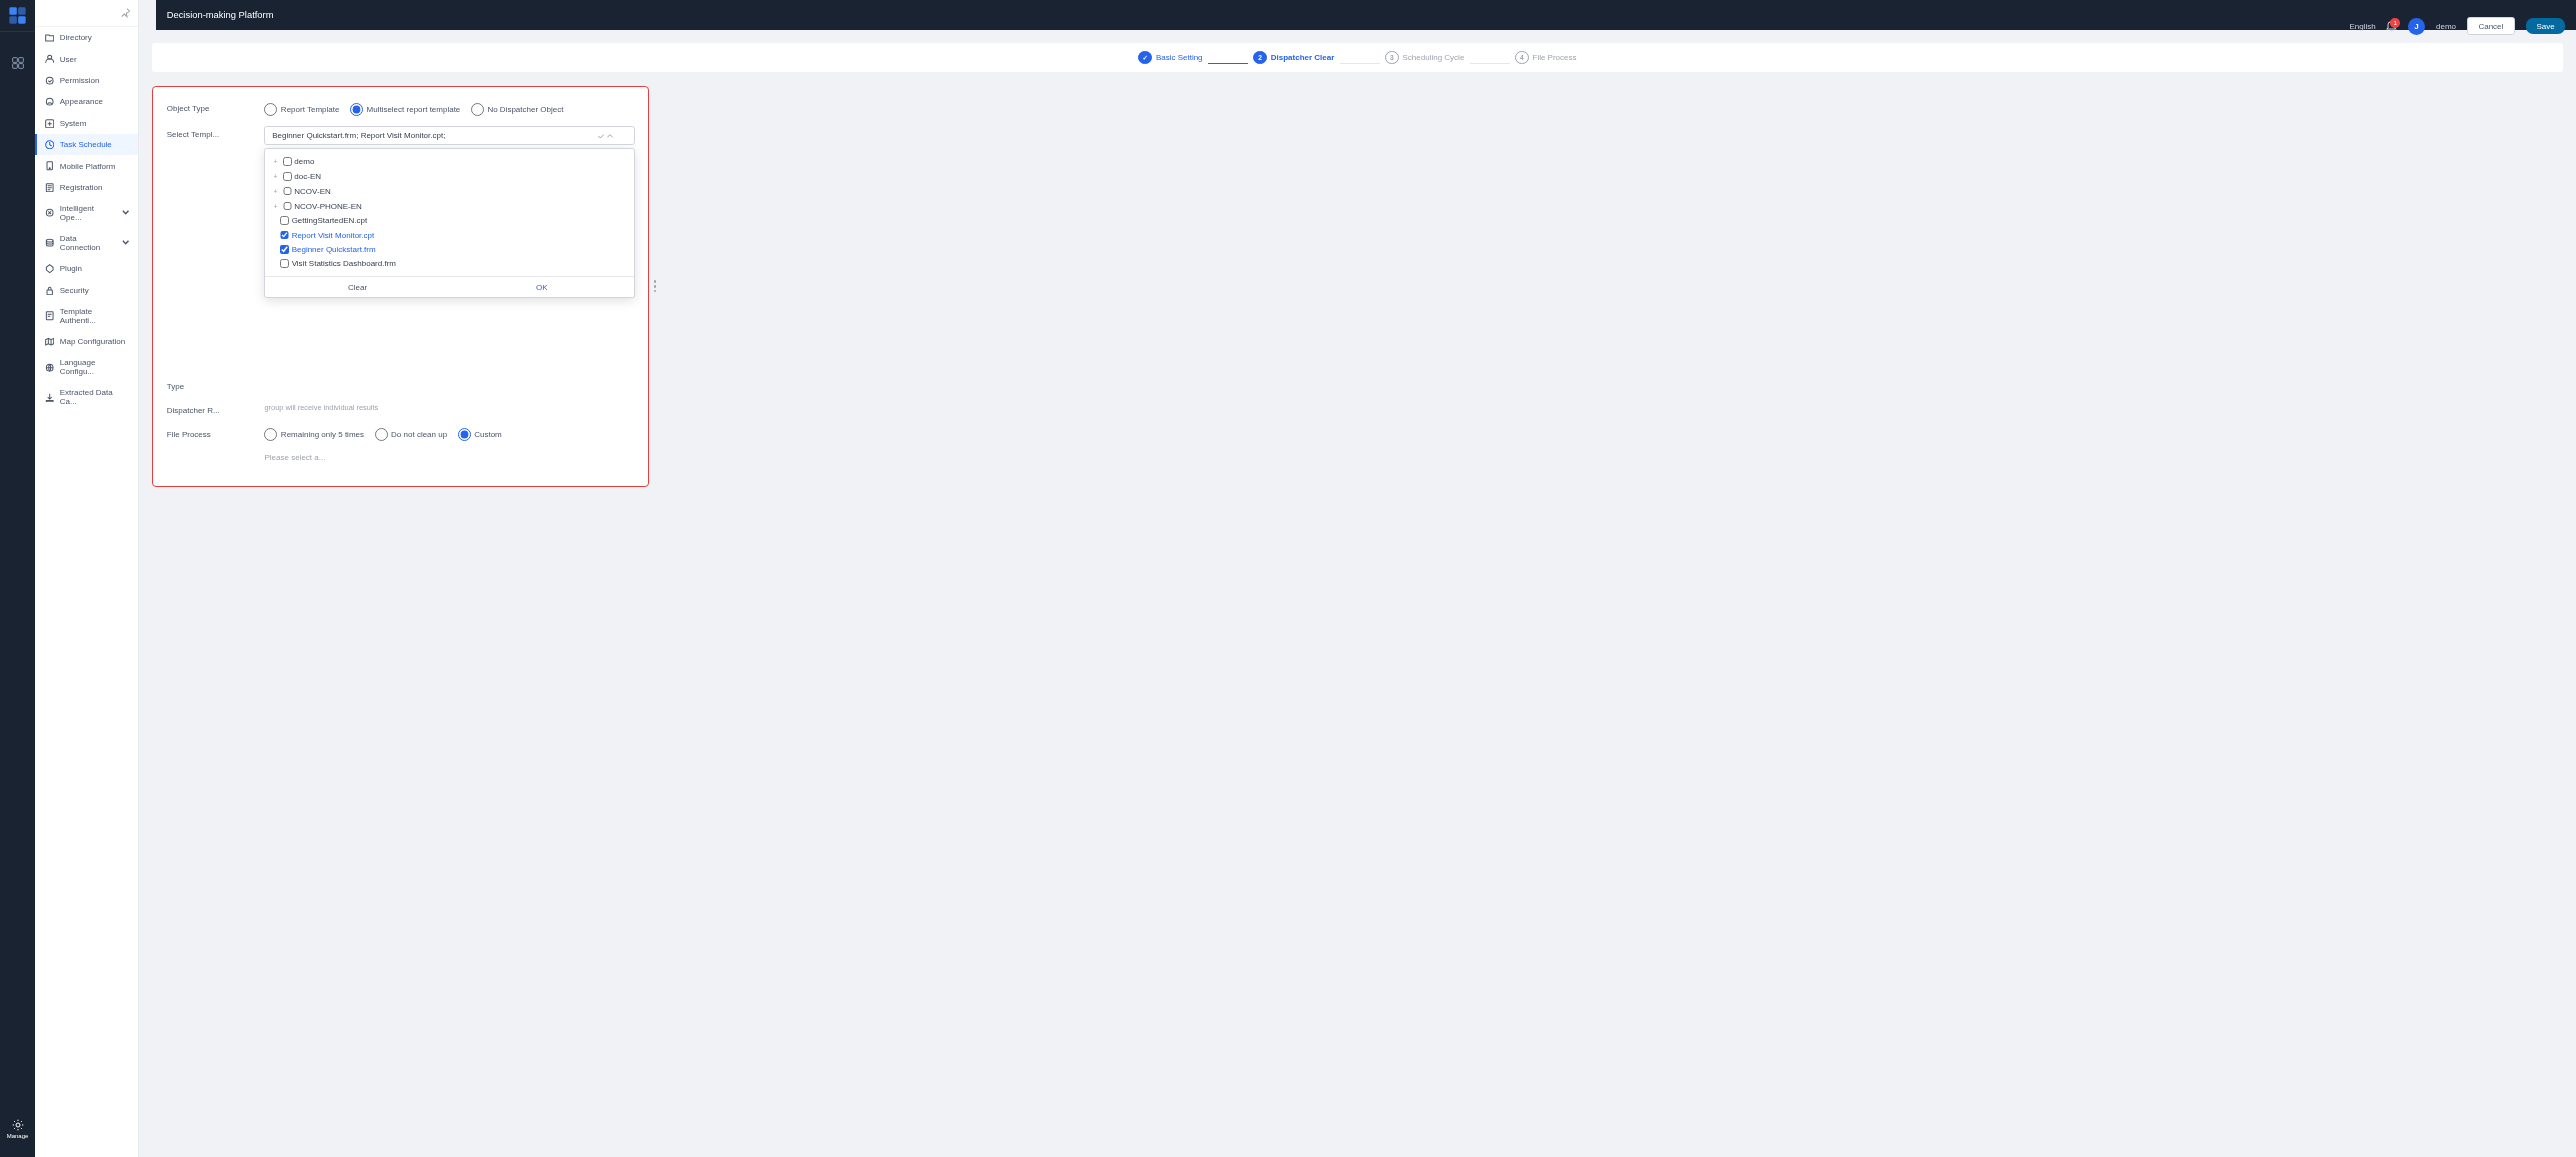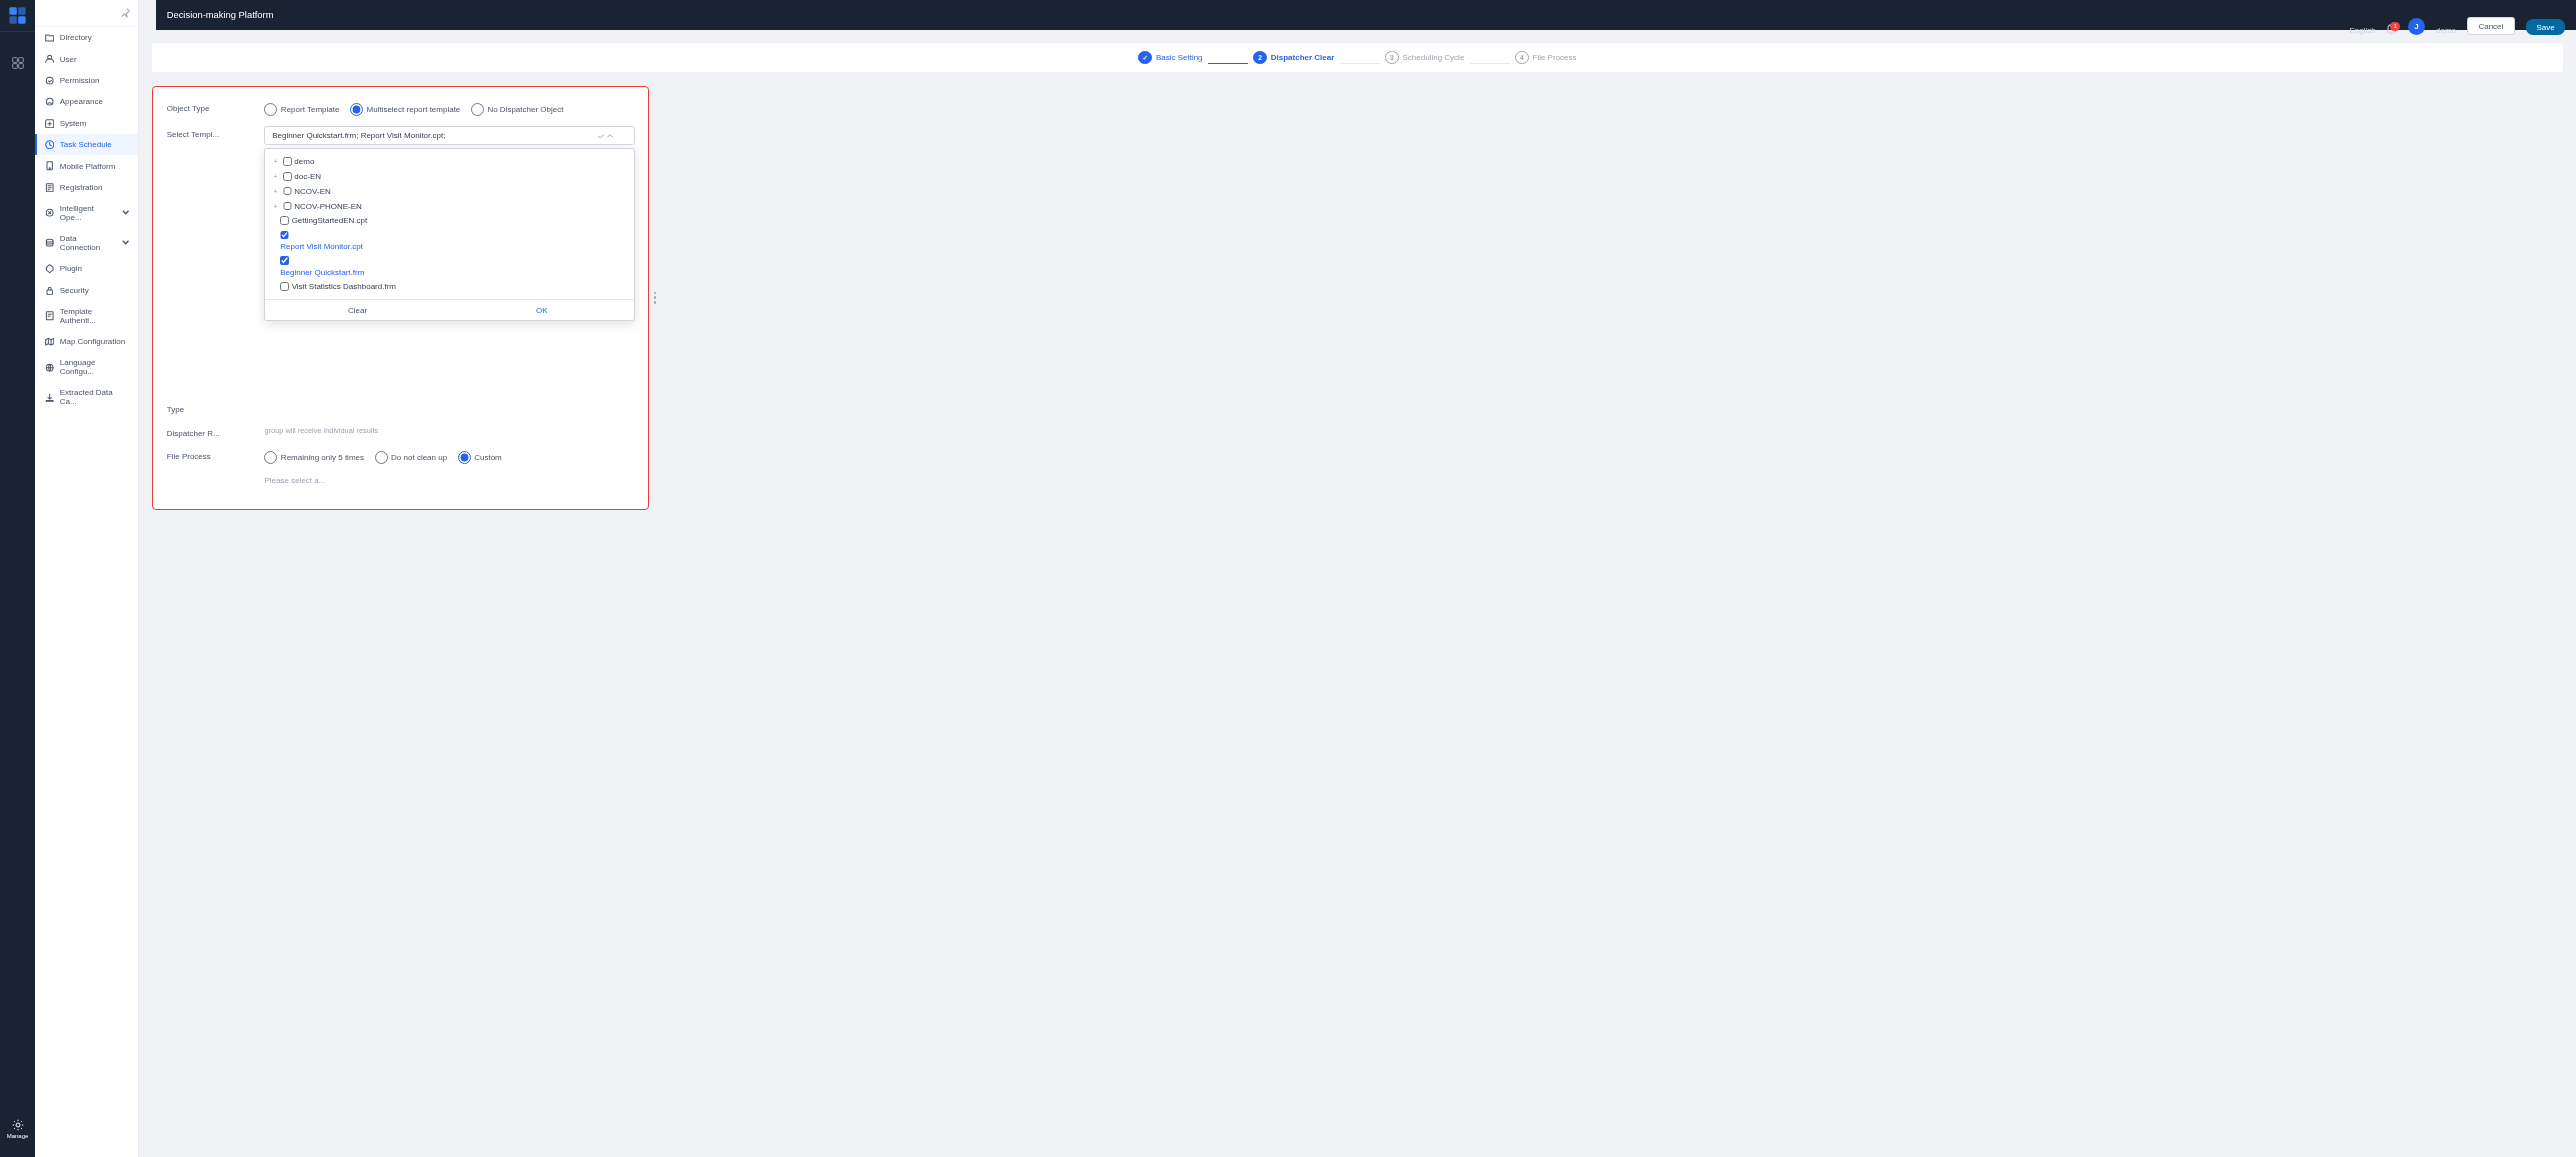--- a/index.html
+++ b/index.html
@@ -84,21 +84,21 @@
       left: 156px;
       height: 29.5px;
       background: #1a2332;
       display: flex;
       align-items: center;
       justify-content: space-between;
       padding: 0 10.7px;
       z-index: 100;
     }
     .topbar-left { display: flex; align-items: center; gap: 5.4px; }
-    .topbar-right { display: flex; align-items: flex-end; gap: 10.7px; margin-top: 23px; }
+    .topbar-right { display: flex; align-items: center; gap: 10.7px; margin-top: 23px; }
     .topbar-right span { color: #cdd4e0; font-size: 8px; cursor: pointer; }
 
     .cancel-btn {
       background: #fff;
       border: 0.7px solid #d1d5db;
       border-radius: 2.7px;
       padding: 3.4px 10.7px;
       font-size: 8px;
       cursor: pointer;
       color: #4a5568;
@@ -232,21 +232,21 @@
       overflow-y: auto;
     }
     .tree-item {
       display: flex;
       gap: 2.7px;
       padding: 2.7px 5.4px;
       font-size: 8px;
       color: #374151;
       cursor: pointer;
     }
-    .tree-item.checked-blue { color: #2563eb; flex-direction: column; }
+    .tree-item.checked-blue { color: #2563eb; }
     .tree-item input[type=checkbox] { accent-color: #2563eb; width: 8.7px; height: 8.7px; }
     .tree-expand { width: 9.4px; height: 9.4px; color: #9ca3af; display: flex; align-items: center; justify-content: center; font-size: 6.7px; }
     .tree-item.indent1 { padding-left: 14.8px; }
 
     .dropdown-footer {
       display: flex;
       border-top: 0.7px solid #e5e7eb;
     }
     .dropdown-footer-btn {
       flex: 1;

